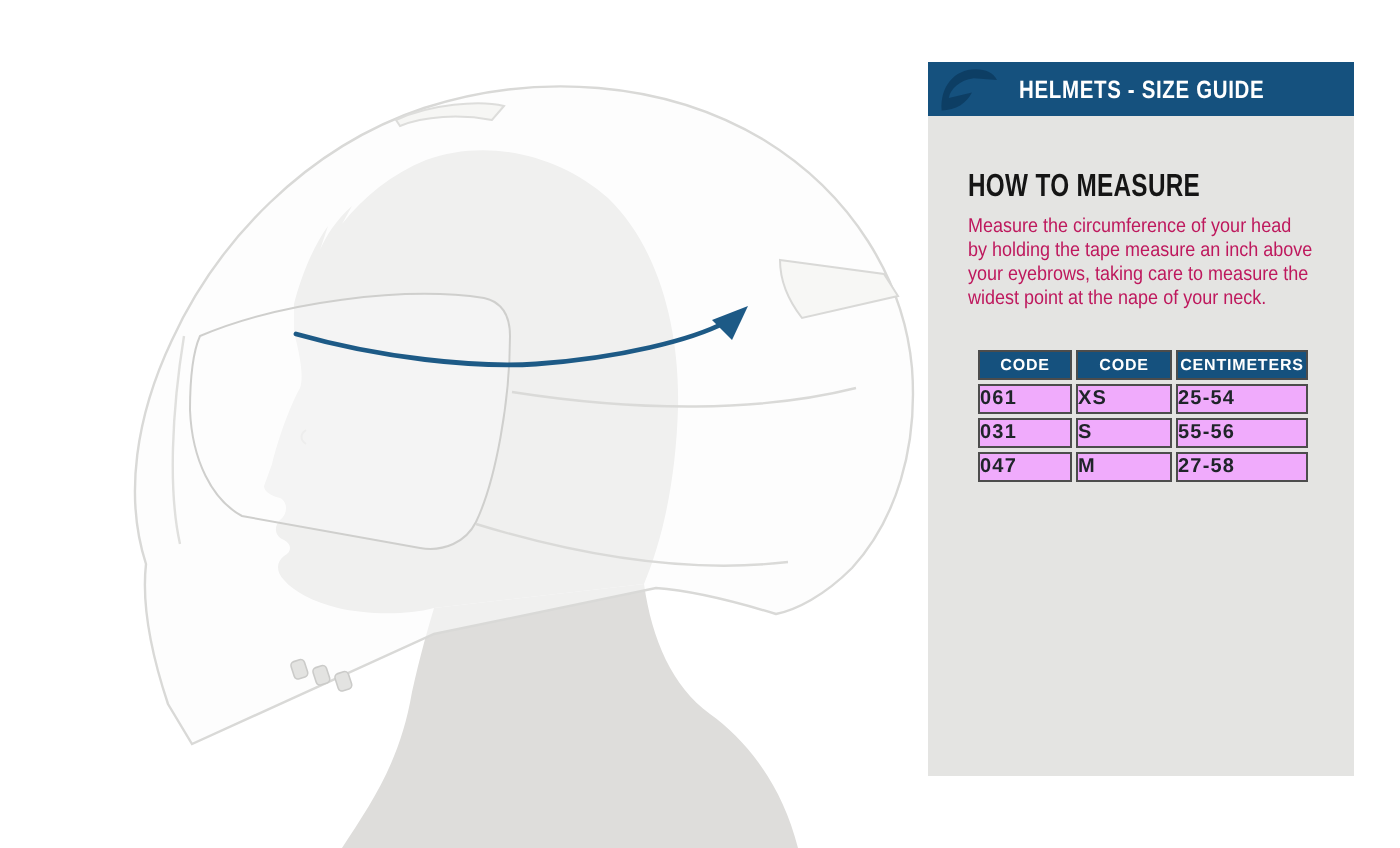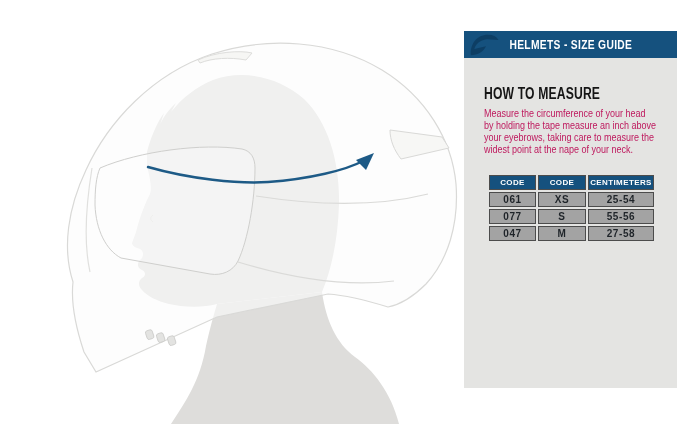--- a/index.html
+++ b/index.html
@@ -43,24 +43,24 @@
     margin:17px 0 0 23px;
     border-collapse:separate;border-spacing:2px;
   }
   .size-table th{
     background:#15517e;color:#ffffff;
     border:1px solid #4c4c4c;
     font-size:8px;font-weight:bold;letter-spacing:.4px;
     padding:2px 0;text-align:center;
   }
   .size-table td{
-    background:#a3a3a3;color:#1f2429;
+    background:#f0abfc;color:#1f2429;
     border:1px solid #4c4c4c;
     font-size:10px;font-weight:bold;letter-spacing:.6px;
-    padding:1px 0;text-align:center;
+    padding:1px 0;
   }
   .col-code{width:45px;}
   .col-size{width:46px;}
   .col-cm{width:64px;}
 </style>
 </head>
 <body>
 
 <div class="illustration">
   <svg width="460" height="424" viewBox="0 0 460 424" xmlns="http://www.w3.org/2000/svg">
@@ -167,21 +167,21 @@
         <th class="col-cm">CENTIMETERS</th>
       </tr>
     </thead>
     <tbody>
       <tr>
         <td>061</td>
         <td>XS</td>
         <td>25-54</td>
       </tr>
       <tr>
-        <td>077</td>
+        <td>031</td>
         <td>S</td>
         <td>55-56</td>
       </tr>
       <tr>
         <td>047</td>
         <td>M</td>
         <td>27-58</td>
       </tr>
     </tbody>
   </table>

